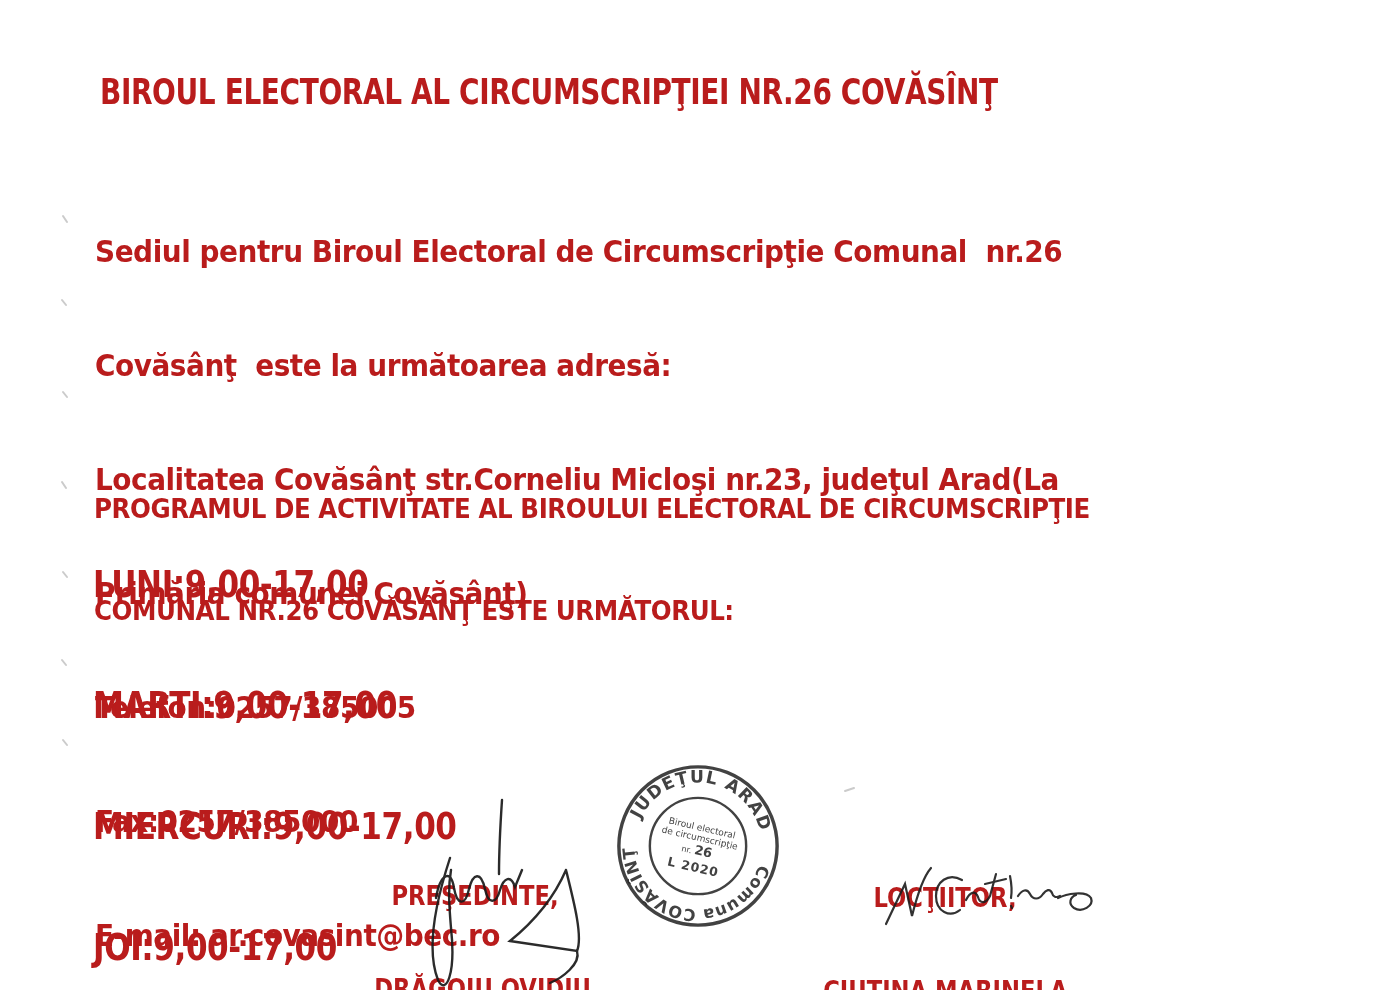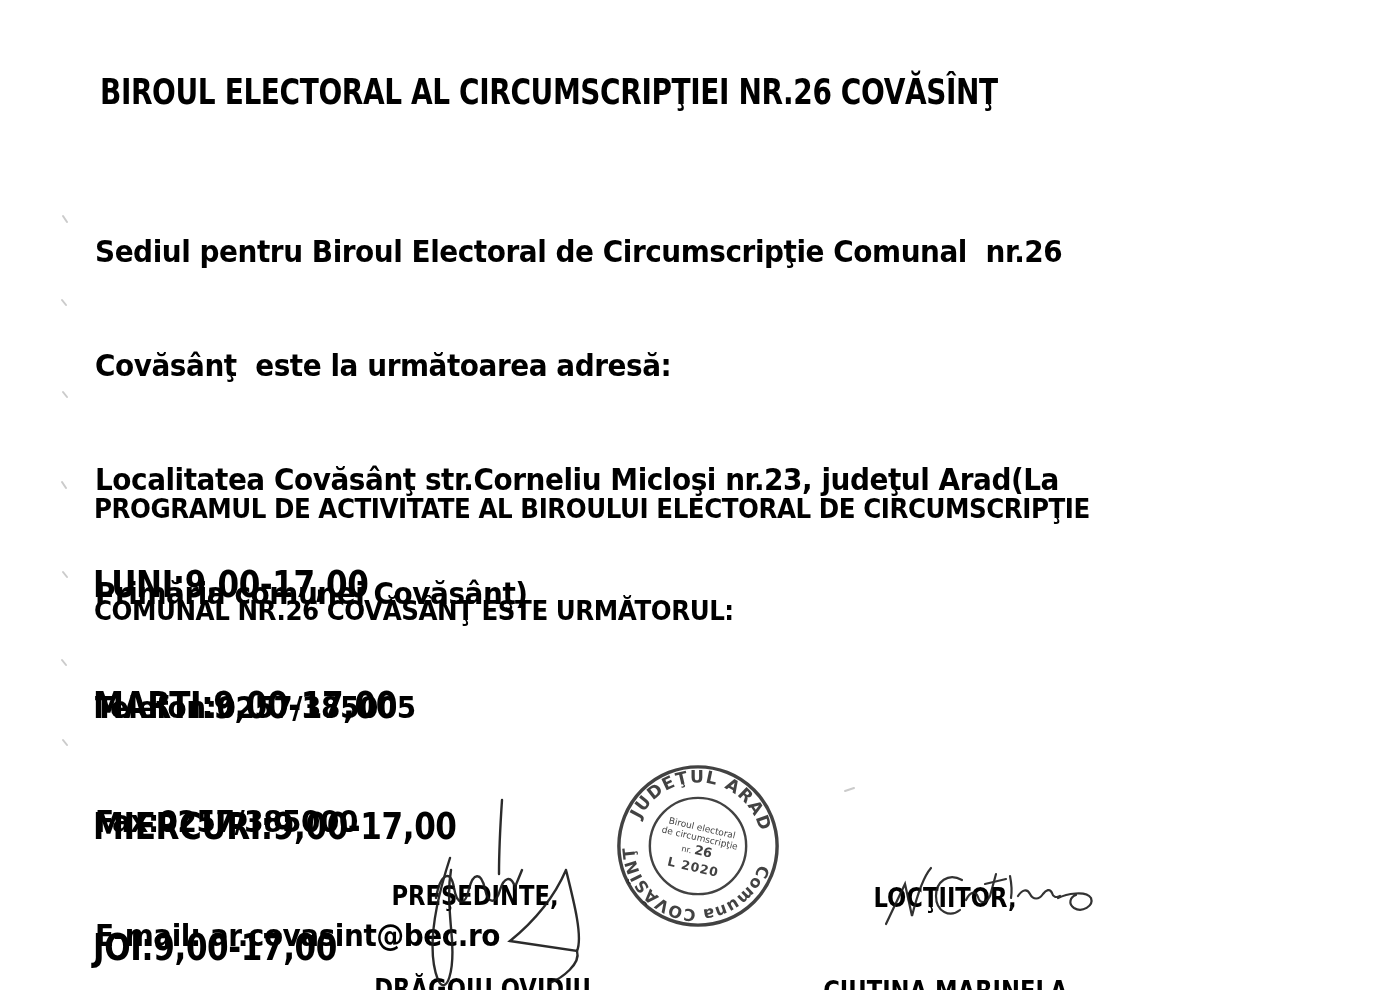--- a/index.html
+++ b/index.html
@@ -1,19 +1,19 @@
 <!DOCTYPE html>
 <html><head>
 <meta charset="utf-8">
 <style>
   html, body { margin:0; padding:0; background:#ffffff; }
   #page {
     position:relative; width:1400px; height:990px; background:#ffffff;
     overflow:hidden; font-family:"DejaVu Sans", "Liberation Sans", sans-serif;
-    color:#000000;
+    color:#b91c1c;
   }
   .tline { position:absolute; font-weight:bold; white-space:pre; transform-origin:0 0; }
   #doc-title { left:100px; top:72px; font-size:35px; transform:scaleX(0.80); letter-spacing:-0.5px; }
   #address-block { left:95px; top:156px; font-size:31px; line-height:38px; transform:scaleX(0.90); letter-spacing:-0.5px; }
   #program-block { left:94px; top:424px; font-size:27px; line-height:34px; transform:scaleX(0.91); letter-spacing:-0.5px; }
   #schedule-block { left:93px; top:484px; font-size:37px; line-height:40.4px; transform:scaleX(0.84); letter-spacing:-0.5px; }
   .sig-block { position:absolute; font-weight:bold; font-size:27px; line-height:31px; text-align:center; white-space:pre; transform-origin:50% 0; transform:scaleX(0.84); }
   #president-block { left:355px; top:818px; width:240px; }
   #deputy-block { left:800px; top:820px; width:290px; }
   #stamp { position:absolute; left:612px; top:760px; width:172px; height:172px; }

